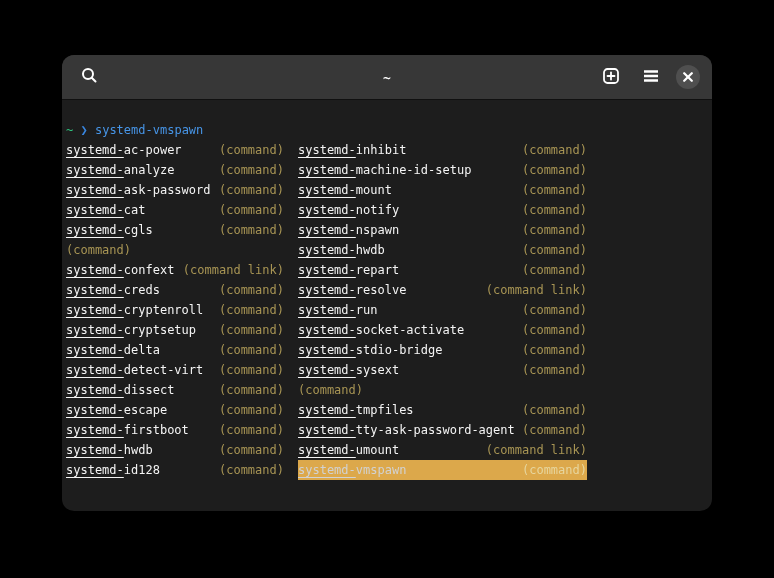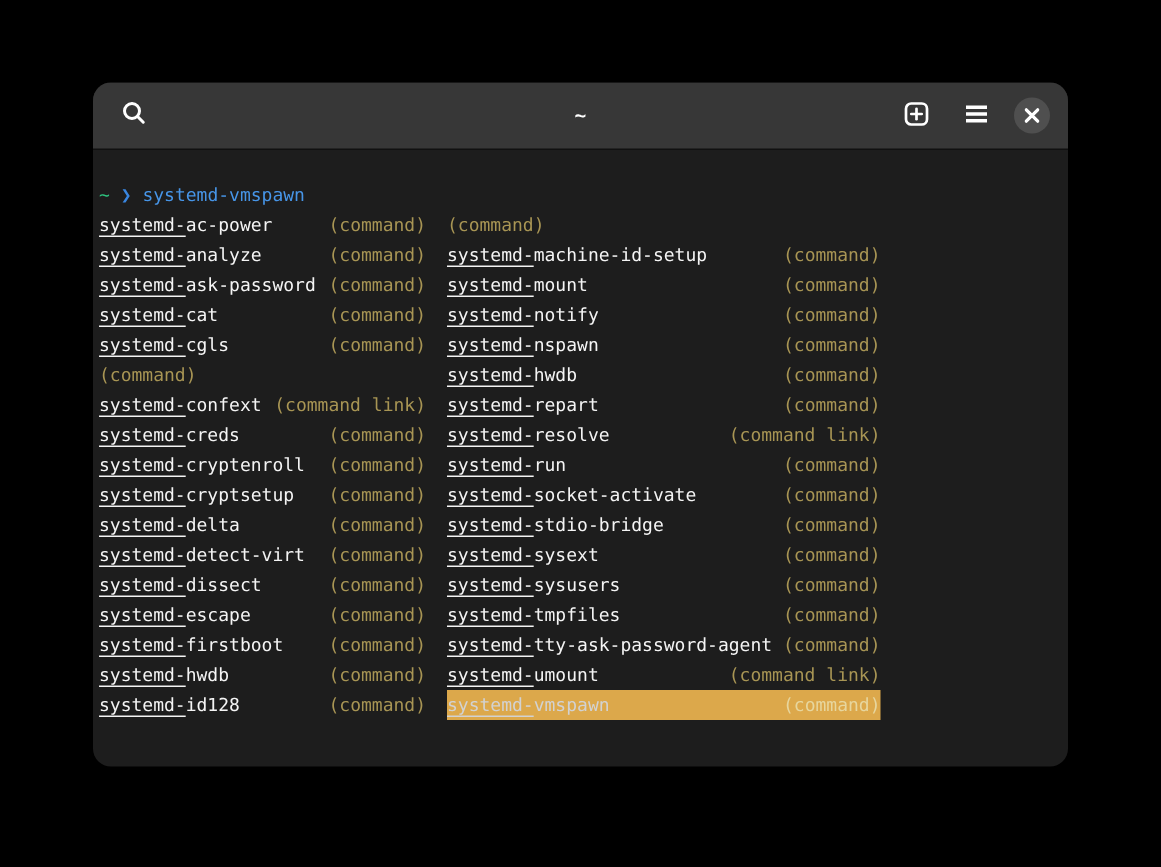--- a/index.html
+++ b/index.html
@@ -112,21 +112,21 @@
         </span>
       </button>
     </div>
   </div>
 
   <div class="terminal">
     <div class="prompt-line"><span class="p-cwd">~</span><span> </span><span class="p-symbol">❯</span><span> </span><span class="p-input">systemd-vmspawn</span></div>
     <div id="completion-list">
         <div class="row">
           <div class="cell left"><span class="cname"><span class="prefix">systemd-</span><span>ac-power</span></span><span class="ann">(command)</span></div>
-          <div class="cell right"><span class="ann">(command)</span></div>
+          <div class="cell right"><span class="cname"><span class="prefix">systemd-</span><span>inhibit</span></span><span class="ann">(command)</span></div>
         </div>
         <div class="row">
           <div class="cell left"><span class="cname"><span class="prefix">systemd-</span><span>analyze</span></span><span class="ann">(command)</span></div>
           <div class="cell right"><span class="cname"><span class="prefix">systemd-</span><span>machine-id-setup</span></span><span class="ann">(command)</span></div>
         </div>
         <div class="row">
           <div class="cell left"><span class="cname"><span class="prefix">systemd-</span><span>ask-password</span></span><span class="ann">(command)</span></div>
           <div class="cell right"><span class="cname"><span class="prefix">systemd-</span><span>mount</span></span><span class="ann">(command)</span></div>
         </div>
         <div class="row">
@@ -160,21 +160,21 @@
         <div class="row">
           <div class="cell left"><span class="cname"><span class="prefix">systemd-</span><span>delta</span></span><span class="ann">(command)</span></div>
           <div class="cell right"><span class="cname"><span class="prefix">systemd-</span><span>stdio-bridge</span></span><span class="ann">(command)</span></div>
         </div>
         <div class="row">
           <div class="cell left"><span class="cname"><span class="prefix">systemd-</span><span>detect-virt</span></span><span class="ann">(command)</span></div>
           <div class="cell right"><span class="cname"><span class="prefix">systemd-</span><span>sysext</span></span><span class="ann">(command)</span></div>
         </div>
         <div class="row">
           <div class="cell left"><span class="cname"><span class="prefix">systemd-</span><span>dissect</span></span><span class="ann">(command)</span></div>
-          <div class="cell right"><span class="cname"><span class="prefix">systemd-</span><span>sysusers</span></span><span class="ann">(command)</span></div>
+          <div class="cell right"><span class="ann">(command)</span></div>
         </div>
         <div class="row">
           <div class="cell left"><span class="cname"><span class="prefix">systemd-</span><span>escape</span></span><span class="ann">(command)</span></div>
           <div class="cell right"><span class="cname"><span class="prefix">systemd-</span><span>tmpfiles</span></span><span class="ann">(command)</span></div>
         </div>
         <div class="row">
           <div class="cell left"><span class="cname"><span class="prefix">systemd-</span><span>firstboot</span></span><span class="ann">(command)</span></div>
           <div class="cell right"><span class="cname"><span class="prefix">systemd-</span><span>tty-ask-password-agent</span></span><span class="ann">(command)</span></div>
         </div>
         <div class="row">

